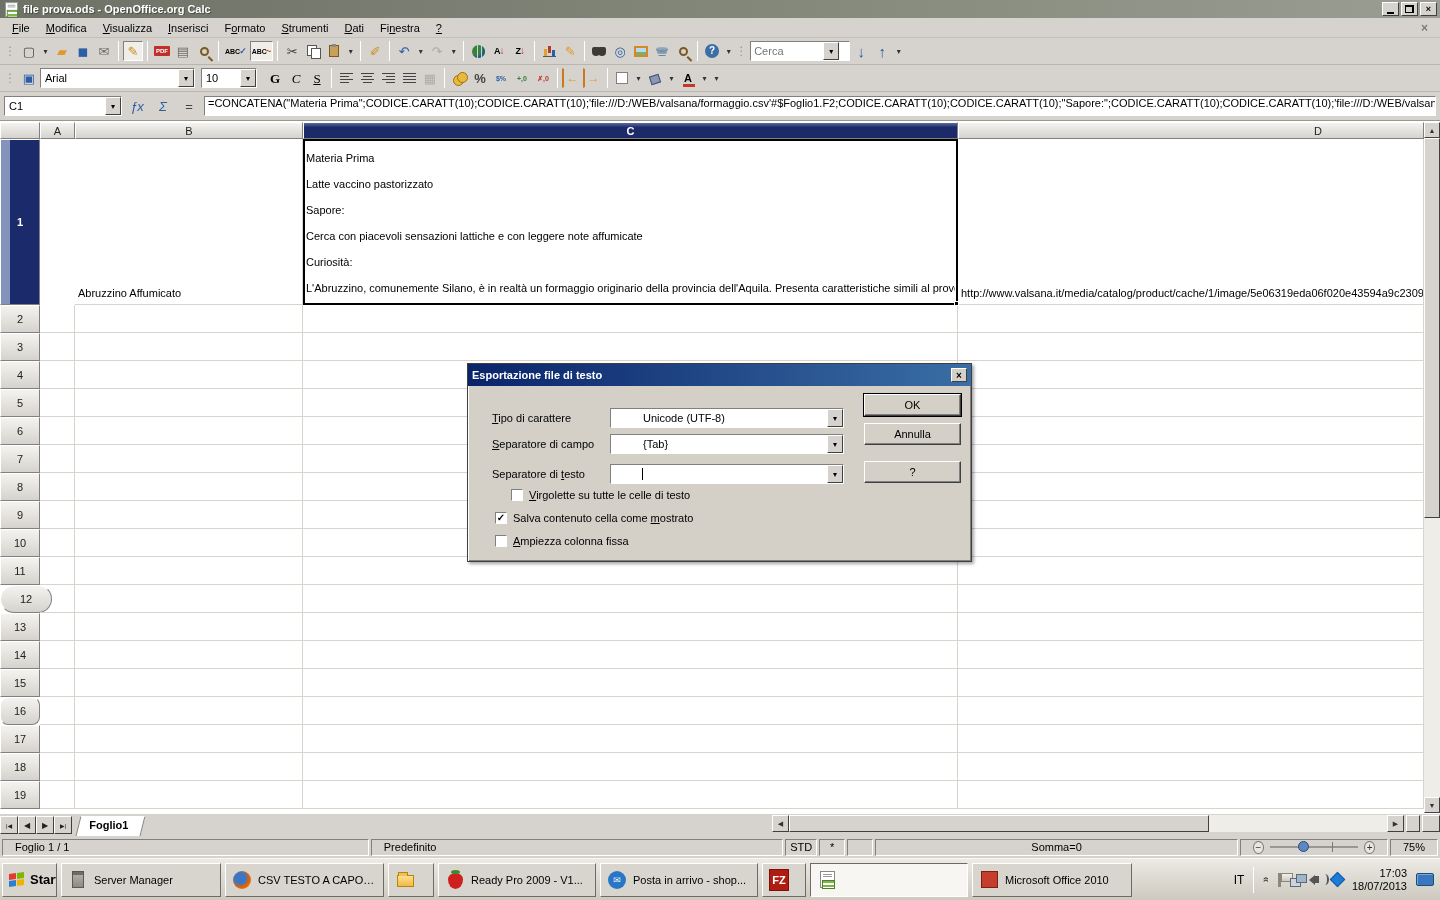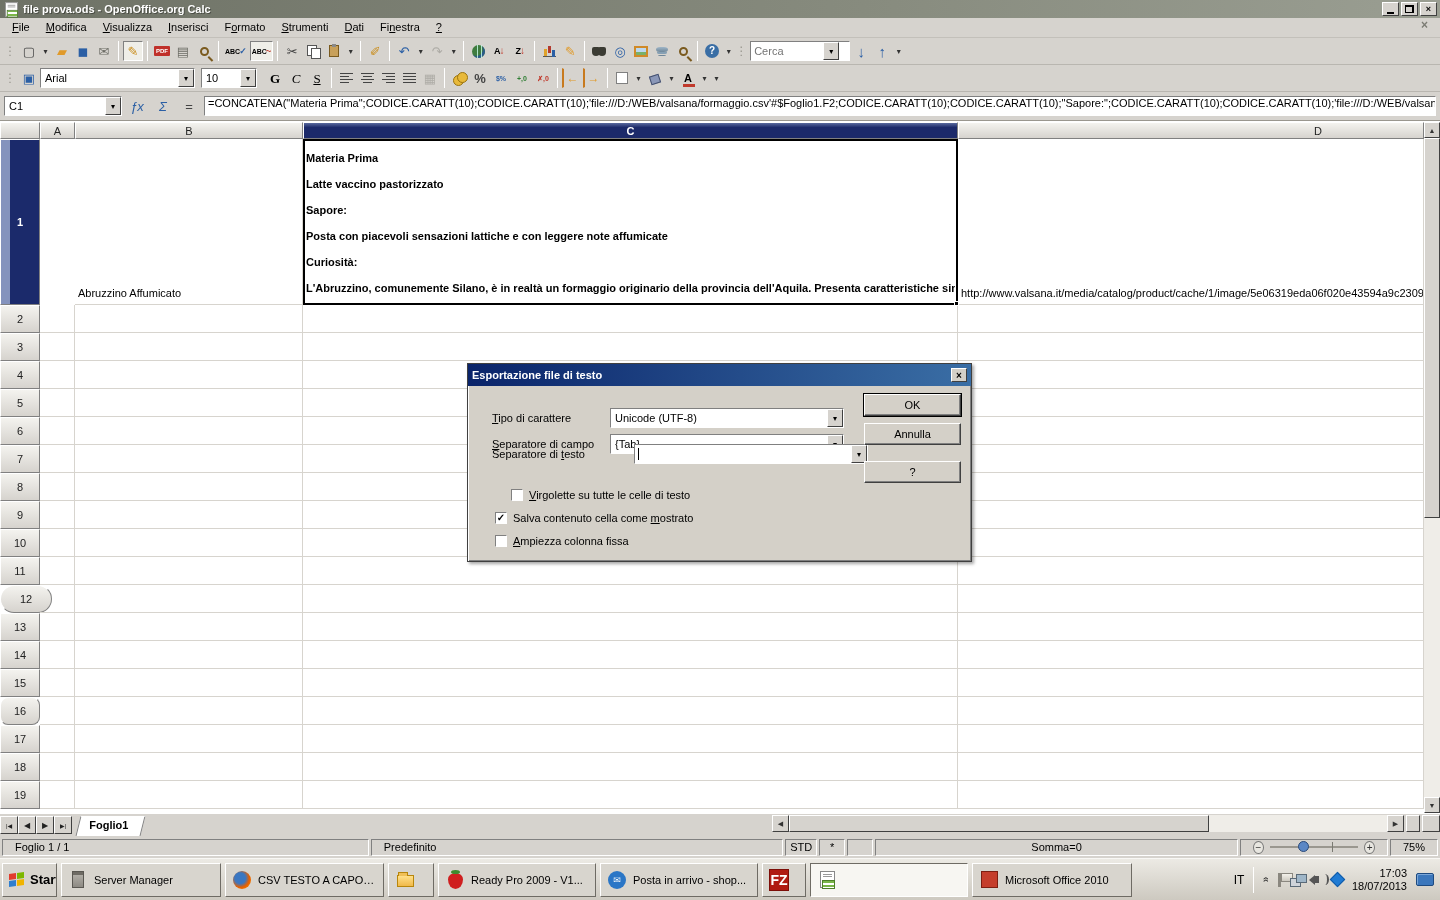--- a/index.html
+++ b/index.html
@@ -14,40 +14,40 @@
     text-shadow:1px 1px 0 rgba(0,0,0,.35);white-space:nowrap;overflow:hidden;}
   .winbtns{display:flex;gap:2px;}
   .wbtn{width:17px;height:14px;background:#d6d3ce;border:1px solid;border-color:#fff #404040 #404040 #fff;
     display:flex;align-items:center;justify-content:center;font-size:9px;font-weight:bold;line-height:1;}
   .g-min{display:block;width:7px;height:2px;background:#000;margin-top:7px;}
   .g-restore{position:relative;display:block;width:9px;height:8px;}
   .g-restore::before{content:"";position:absolute;right:0;top:0;width:6px;height:5px;border:1px solid #000;border-top-width:2px;}
   .g-restore::after{content:"";position:absolute;left:0;bottom:0;width:6px;height:5px;border:1px solid #000;border-top-width:2px;background:#d6d3ce;}
   
   .menubar{position:absolute;left:0;top:18px;width:1440px;height:20px;background:#d6d3ce;
-    border-bottom:1px solid #c3c0ba;display:flex;align-items:flex-start;padding:0 4px;}
+    border-bottom:1px solid #c3c0ba;display:flex;align-items:center;padding:0 4px;}
   .mitem{padding:3px 8px;cursor:default;}
   .mitem u{text-decoration:underline;}
   .doc-close{margin-left:auto;color:#7c7c74;font-weight:bold;font-size:12px;padding:0 8px;}
   
   .tb{position:absolute;left:0;width:1440px;height:27px;background:#d6d3ce;display:flex;align-items:center;
     gap:1px;padding:0 4px;border-bottom:1px solid #b9b6b0;}
   .tb-std{top:38px;} .tb-fmt{top:65px;}
   .grip{color:#9a978f;font-size:12px;letter-spacing:-2px;margin:0 4px 0 0;}
   .tbi{min-width:20px;height:20px;padding:0 1px;display:flex;align-items:center;justify-content:center;
     font-size:13px;line-height:1;border:1px solid transparent;cursor:default;white-space:nowrap;}
   .tbi.small-txt{font-size:7px;font-weight:bold;letter-spacing:0;}
   .tbi.pressed{background:#efeee8;border-color:#808080 #fff #fff #808080;}
   .tbi.disabled{opacity:.38;}
   .caretbtn{width:11px;height:20px;display:flex;align-items:center;justify-content:center;font-size:8px;color:#333;}
   .sep{width:1px;height:20px;background:#9a978f;border-right:1px solid #fff;margin:0 3px;}
   .c-blue{color:#2b5fa5;} .c-orange{color:#e09a2a;} .c-gray{color:#6d6d66;} .c-red{color:#c0392b;}
   .c-green{color:#2e7d32;} .c-gold{color:#c98c1a;} .c-dark{color:#444;}
   .pdfbox{background:#c0302a;color:#fff;font-size:6px;font-weight:bold;padding:2px 2px;border-radius:1px;}
-  .fzbox{background:#b01b12;color:#fff;font-weight:bold;font-size:14px;width:22px;height:22px;
+  .fzbox{background:#b01b12;color:#fff;font-weight:bold;font-size:11px;width:22px;height:22px;
     display:flex;align-items:center;justify-content:center;border:1px solid #7d0e08;}
   .spell .chk{color:#2b5fa5;font-size:9px;margin-left:-1px;}
   .spell .wave{color:#c0392b;font-size:9px;margin-left:-1px;}
   .sort .ar{color:#c0392b;font-size:10px;font-weight:bold;margin-left:-1px;}
   .i-mag{position:relative;width:9px;height:9px;border:2px solid #7a5a1e;border-radius:50%;}
   .i-mag::after{content:"";position:absolute;left:7px;top:7px;width:6px;height:2px;background:#7a5a1e;transform:rotate(45deg);transform-origin:0 0;}
   .i-globe{position:relative;width:13px;height:13px;border-radius:50%;background:#3f7c3f;
     box-shadow:inset -2px -2px 0 #2a5a8a;}
   .i-globe::after{content:"";position:absolute;left:5px;top:0;width:3px;height:13px;border-left:1px solid #cfe;border-right:1px solid #cfe;opacity:.8;}
   .i-binoc{position:relative;width:14px;height:9px;}
@@ -134,21 +134,21 @@
   .dtitle{height:22px;background:linear-gradient(90deg,#0a246a,#3a6ea5);display:flex;align-items:center;padding:0 4px;}
   .dtitle .txt{color:#fff;font-weight:bold;flex:1;}
   .dclose{width:16px;height:14px;background:#d4d0c8;border:1px solid;border-color:#fff #404040 #404040 #fff;
     display:flex;align-items:center;justify-content:center;font-size:10px;font-weight:bold;}
   .group{position:absolute;left:12px;top:30px;width:372px;height:158px;border:1px solid #808080;
     box-shadow:inset 1px 1px 0 #fff,1px 1px 0 #fff;}
   .gleg{position:absolute;left:8px;top:-7px;background:#d4d0c8;padding:0 4px;}
   .drow{position:absolute;left:24px;display:flex;align-items:center;}
   .dlabel{width:118px;}
   .dlabel u, .cb u{text-decoration:underline;}
-  .dcombo{width:234px;}
+  .dcombo{width:234px;padding-left:28px;}
   .caret{width:1px;height:12px;background:#000;margin-left:3px;}
   .btncol{position:absolute;left:396px;top:30px;display:flex;flex-direction:column;gap:7px;}
   .btn{width:97px;height:22px;background:#d4d0c8;border:1px solid;border-color:#fff #404040 #404040 #fff;
     box-shadow:inset -1px -1px 0 #808080;display:flex;align-items:center;justify-content:center;}
   .btn.default{outline:1px solid #000;font-weight:normal;}
   .cb{position:absolute;display:flex;align-items:center;gap:6px;}
   .cbbox{width:12px;height:12px;background:#fff;border:1px solid;border-color:#808080 #fff #fff #808080;
     display:flex;align-items:center;justify-content:center;font-size:10px;font-weight:bold;line-height:1;}
   
   .taskbar{position:absolute;left:0;top:858px;width:1440px;height:42px;background:linear-gradient(#eceae4,#cdc9c0);
@@ -410,26 +410,26 @@
       <div class="hdr selc" style="left: 303px; top: 0px; width: 655px; height: 17px; position: absolute;">
         <span>C</span>
       </div>
       <div class="hdr" style="left: 958px; top: 0px; width: 466px; height: 17px; position: absolute; justify-content: flex-start;">
         <span style="margin-left: 355px;">D</span>
       </div>
       <div class="hdr selr" style="left: 0px; top: 17px; width: 40px; height: 166px; position: absolute;">1</div>
       <div class="cell" style="left: 75px; top: 17px; width: 228px; height: 166px; position: absolute;">
         <span class="bt" style="left: 3px;">Abruzzino Affumicato</span>
       </div>
-      <div class="cell" style="left: 303px; top: 17px; width: 655px; height: 166px; position: absolute; font-weight: bold;">
+      <div class="cell" style="left: 303px; top: 17px; width: 655px; height: 166px; position: absolute;">
         <div class="c1lines">
           <div>Materia Prima</div>
           <div>Latte vaccino pastorizzato</div>
           <div>Sapore:</div>
-          <div>Posta con piacevoli sensazioni lattiche e con leggere note affumicate</div>
+          <div>Cerca con piacevoli sensazioni lattiche e con leggere note affumicate</div>
           <div>Curiosità:</div>
           <div>L'Abruzzino, comunemente Silano, è in realtà un formaggio originario della provincia dell'Aquila. Presenta caratteristiche simili al provolon</div>
         </div>
       </div>
       <div class="cell" style="left: 958px; top: 17px; width: 466px; height: 166px; position: absolute;">
         <span class="bt" style="left: 3px;">http://www.valsana.it/media/catalog/product/cache/1/image/5e06319eda06f020e43594a9c230972</span>
       </div>
       <div class="hdr" style="left: 0px; top: 183px; width: 40px; height: 28px; position: absolute;">2</div>
       <div class="cell" style="left: 40px; top: 183px; width: 35px; height: 28px; position: absolute;"></div>
       <div class="cell" style="left: 75px; top: 183px; width: 228px; height: 28px; position: absolute;"></div>
@@ -578,21 +578,21 @@
         <span class="drop">▾</span>
       </span>
     </div>
     <div class="drow" style="top:70px;">
       <span class="dlabel"><u>S</u>eparatore di campo</span>
       <span class="combo dcombo">
         <span class="val">{Tab}</span>
         <span class="drop">▾</span>
       </span>
     </div>
-    <div class="drow" style="top:80px;gap:24px;">
+    <div class="drow" style="top:100px;">
       <span class="dlabel">Separatore di <u>t</u>esto</span>
       <span class="combo dcombo">
         <i class="caret"></i>
         <span class="val"></span>
         <span class="drop">▾</span>
       </span>
     </div>
     <div class="cb" style="left:43px;top:125px;">
       <span class="cbbox"></span>
       <span><u>V</u>irgolette su tutte le celle di testo</span>

